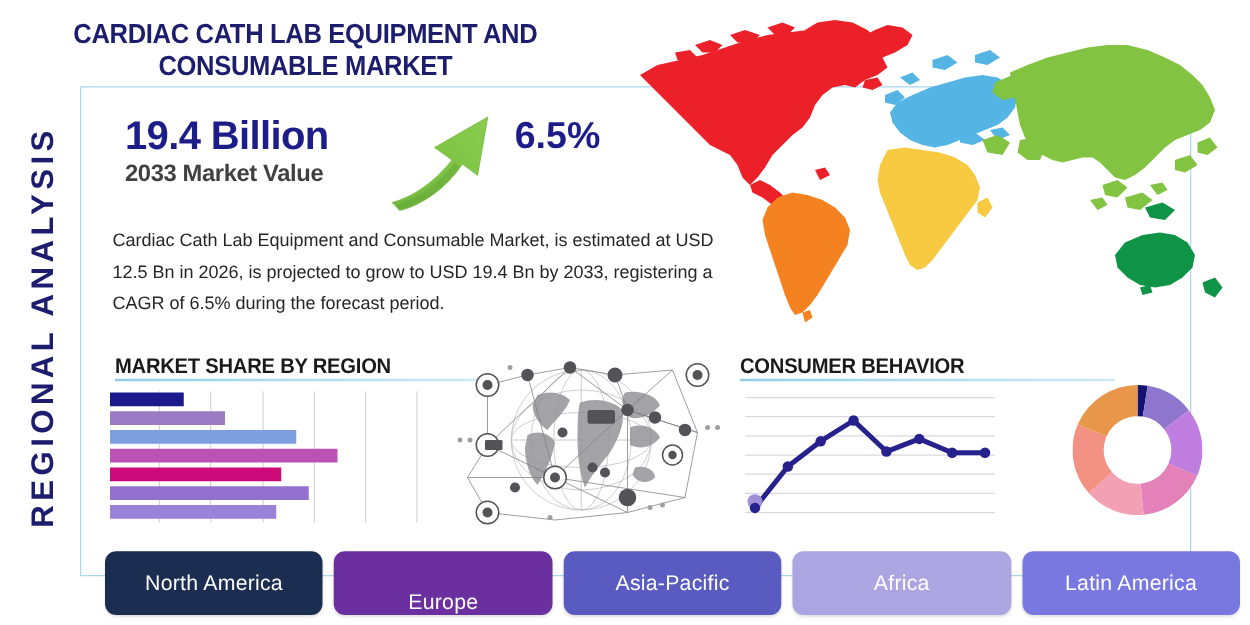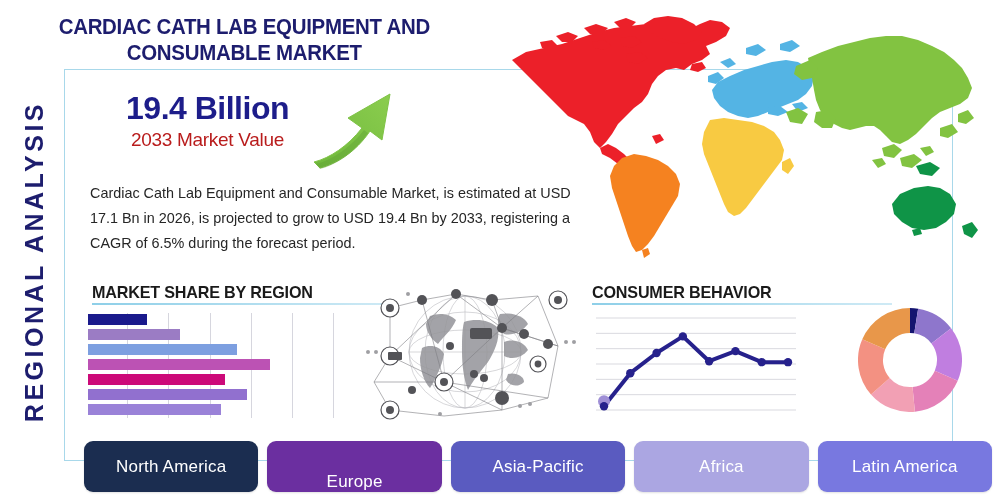--- a/index.html
+++ b/index.html
@@ -51,27 +51,27 @@
     border-right:1.5px solid #a8d8ea;
     background:transparent;
     pointer-events:none;
   }
 
   
   #kpi-row{
     position:absolute; left:86px; top:88px;
     width:420px; height:80px;
   }
-  #kpi-value-block{ position:absolute; left:14px; top:0; text-align:center; width:215px;}
+  #kpi-value-block{ position:absolute; left:14px; top:0; width:215px;}
   #kpi-value{
     font-size:32px; font-weight:700; color:#1d1d8a; line-height:40px;
     letter-spacing:-0.5px;
   }
   #kpi-value-label{
-    font-size:19px; font-weight:400; color:#b91c1c; line-height:24px;
+    font-size:19px; font-weight:700; color:#404040; line-height:24px;
     letter-spacing:-0.3px;
   }
   #kpi-cagr-block{ position:absolute; left:305px; top:2px; text-align:center; width:110px;}
   #kpi-cagr{
     font-size:30px; font-weight:700; color:#1d1d8a; line-height:38px;
   }
   #kpi-cagr-label{
     font-size:19px; font-weight:700; color:#111; line-height:23px;
   }
   #growth-arrow{
@@ -250,24 +250,25 @@
         <linearGradient id="arrowShade" x1="0" y1="1" x2="1" y2="0">
           <stop offset="0%" stop-color="#6fb83c"></stop>
           <stop offset="100%" stop-color="#8bcd4e"></stop>
         </linearGradient>
       </defs>
       <path d="M6 78 C 22 74, 40 62, 54 44 L 40 34 L 82 10 L 74 56 L 62 47 C 48 68, 28 80, 12 84 Z" fill="url(#arrowShade)" stroke="#7fc346" stroke-width="1"></path>
       <path d="M8 80 C 24 76, 42 64, 56 46 L 60 49 C 46 70, 26 82, 12 85 Z" fill="#5d9a33" opacity=".35"></path>
     </svg>
   </div>
   <div id="kpi-cagr-block">
+    <div id="kpi-cagr">6.5%</div>
   </div>
 </div>
 
-<div id="description">Cardiac Cath Lab Equipment and Consumable Market, is estimated at USD 17.1 Bn in 2026, is projected to grow to USD 19.4 Bn by 2033, registering a CAGR of 6.5% during the forecast period.</div>
+<div id="description">Cardiac Cath Lab Equipment and Consumable Market, is estimated at USD 12.5 Bn in 2026, is projected to grow to USD 19.4 Bn by 2033, registering a CAGR of 6.5% during the forecast period.</div>
 
 <div class="section-head" id="head-market">MARKET SHARE BY REGION</div>
 <div class="section-rule" id="rule-market"></div>
 
 <div class="section-head" id="head-consumer">CONSUMER BEHAVIOR</div>
 <div class="section-rule" id="rule-consumer"></div>
 
 <div id="bar-chart">
     <div class="bar-grid" style="left: 39.2px;"></div>
     <div class="bar-grid" style="left: 80.36px;"></div>

